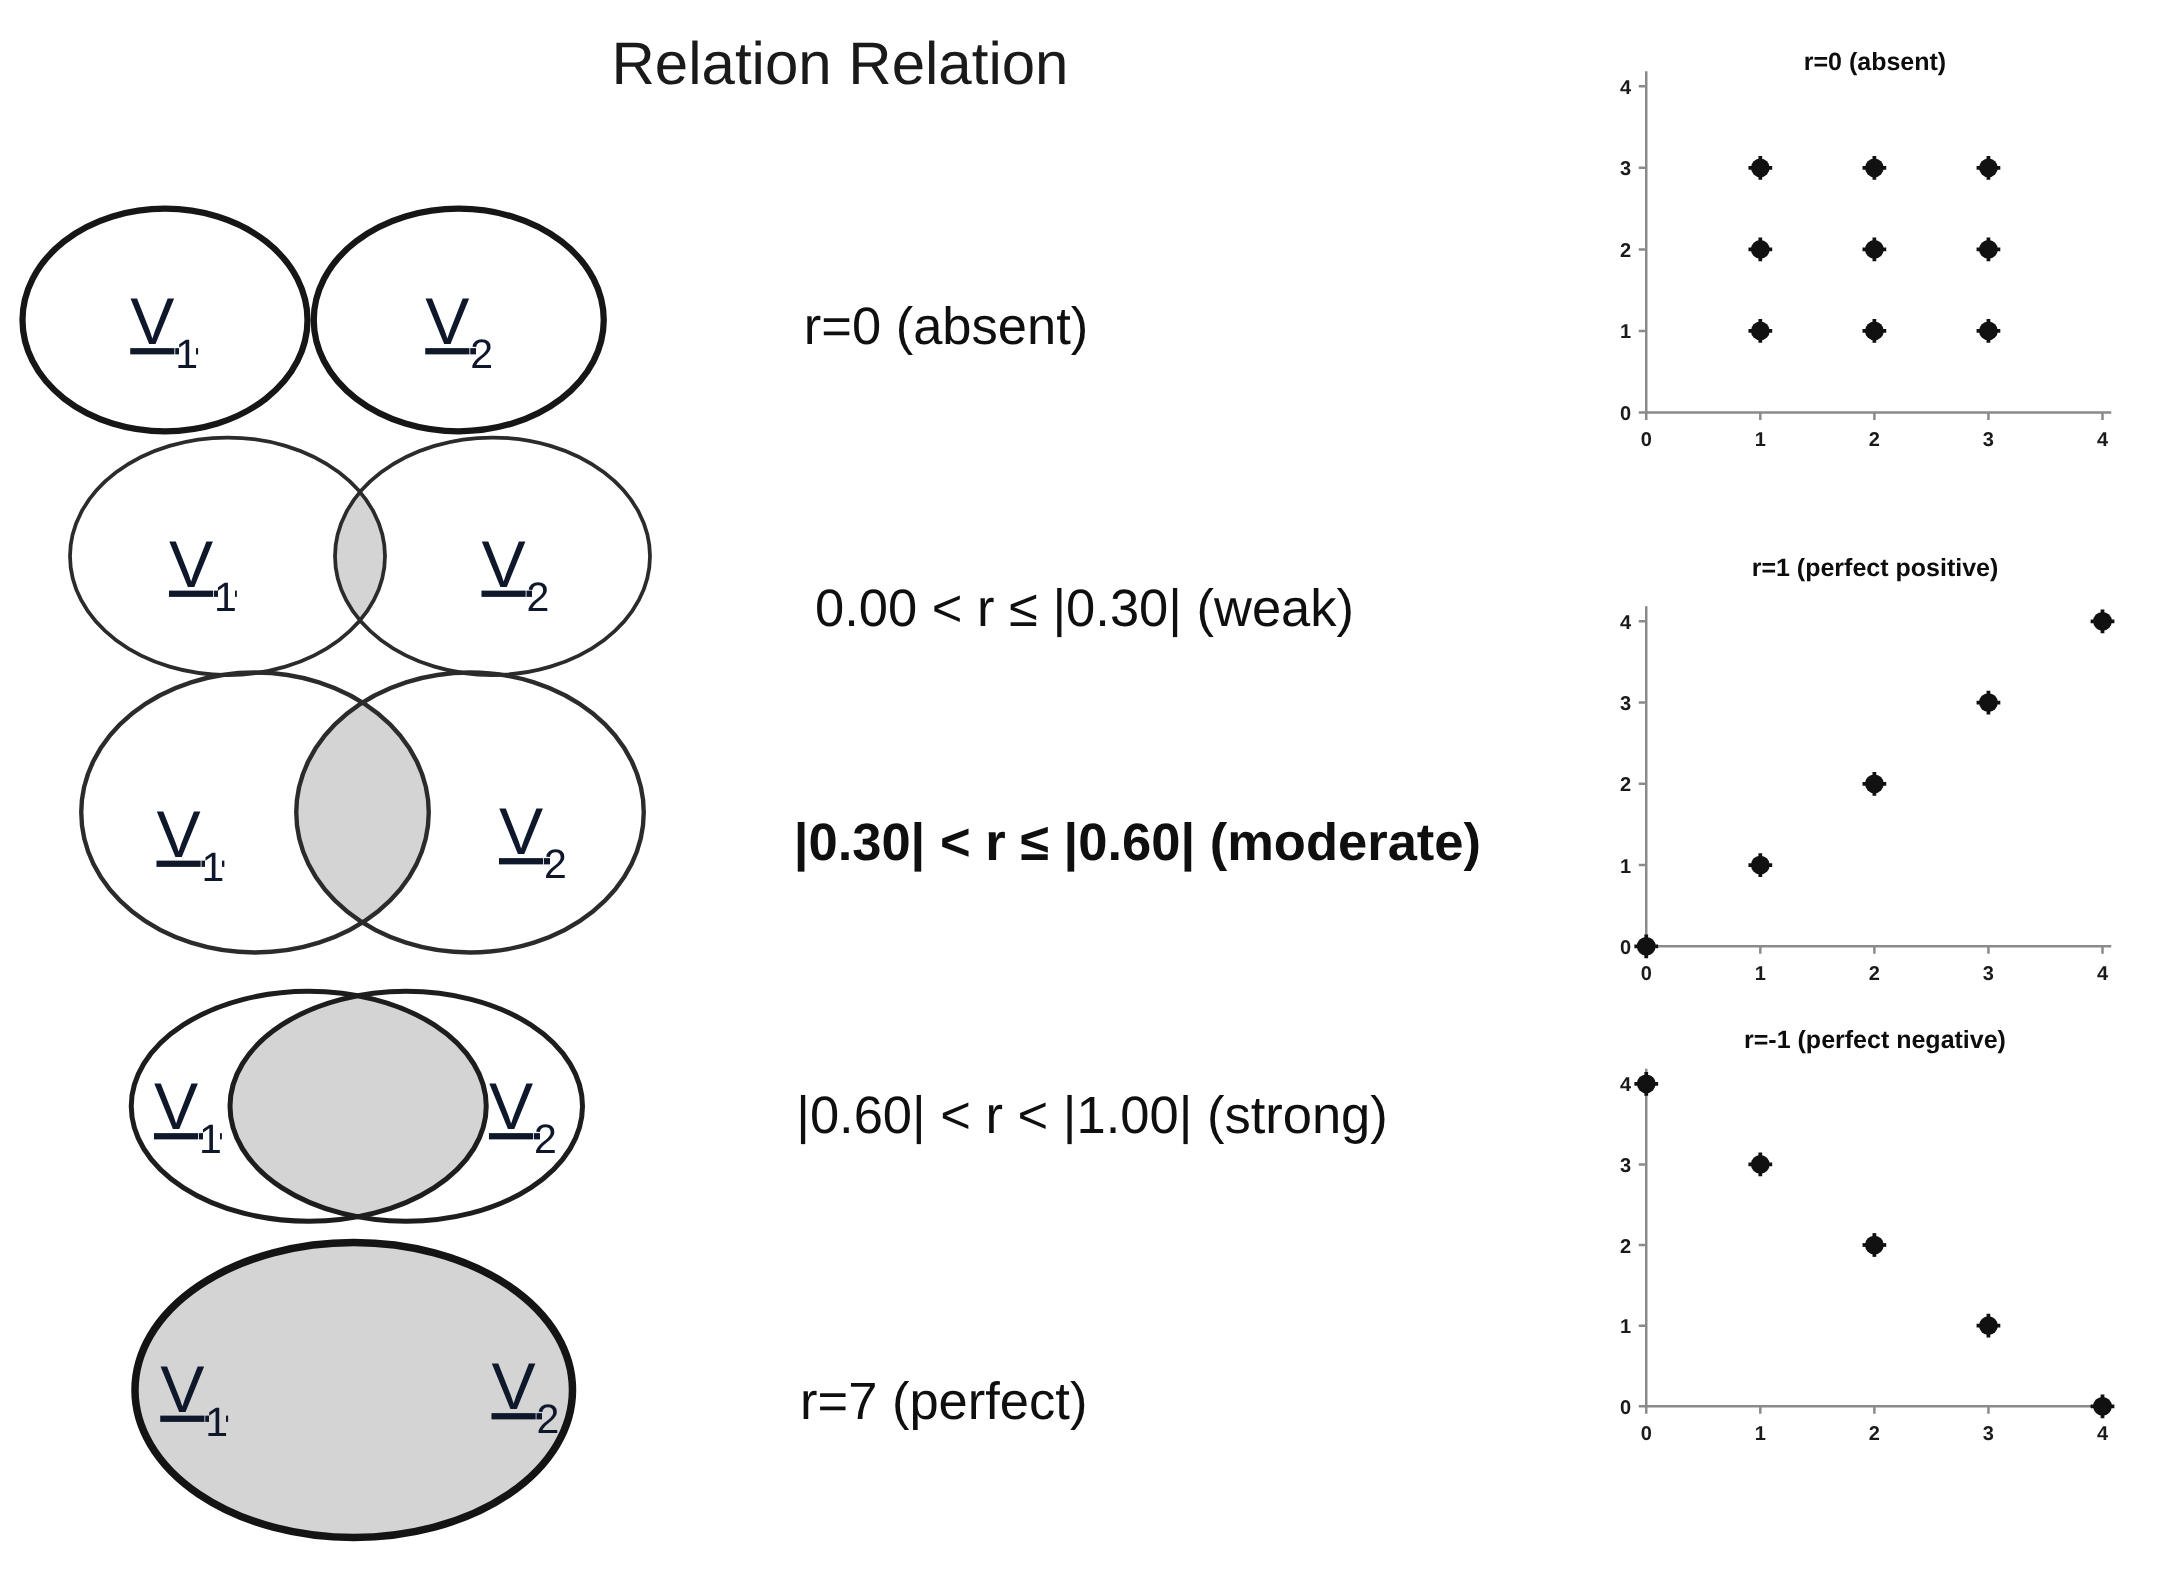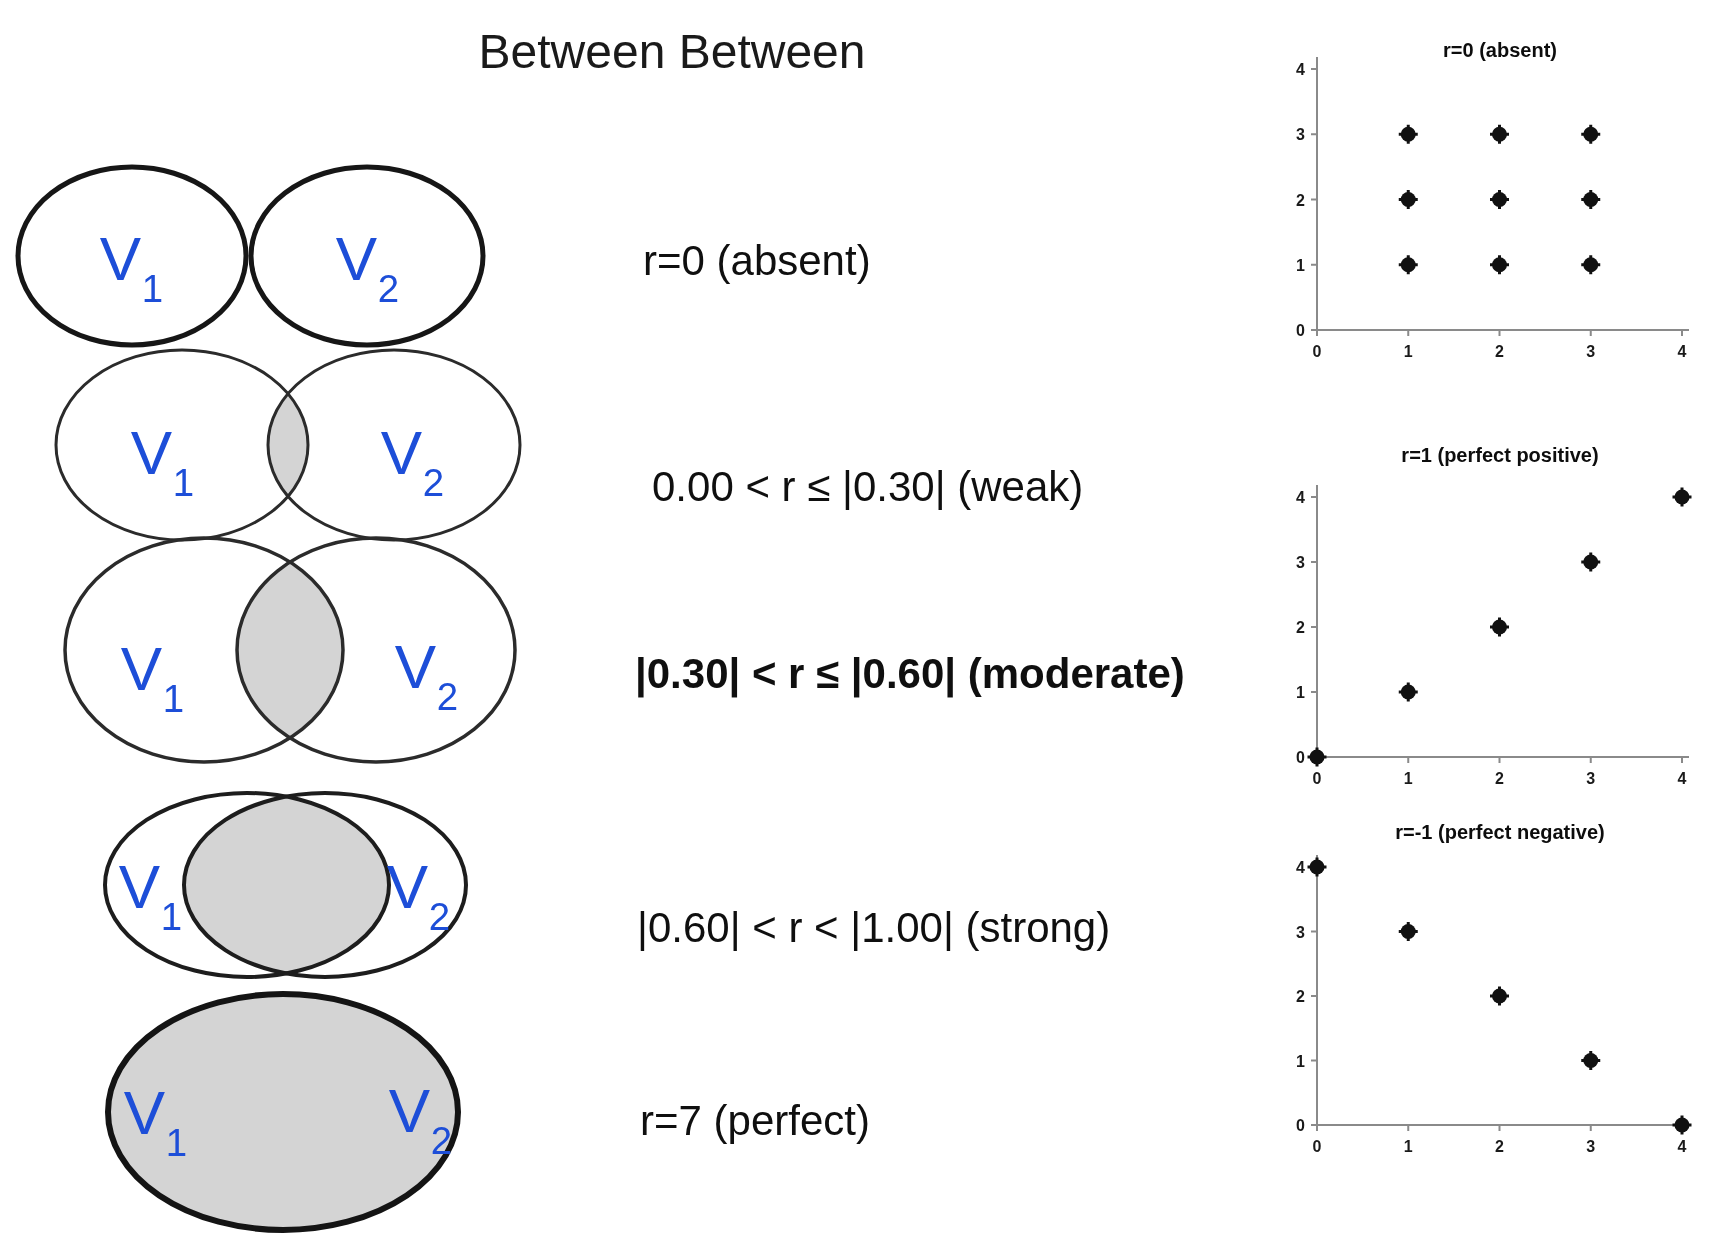--- a/index.html
+++ b/index.html
@@ -7,21 +7,21 @@
     position:relative;width:1728px;height:1258px;background:#ffffff;overflow:hidden;
     font-family:"Liberation Sans","DejaVu Sans",sans-serif;color:#111;
   }
   .main-title{
     position:absolute;left:272px;top:24px;width:800px;text-align:center;
     font-size:48px;line-height:55px;color:#1a1a1a;white-space:nowrap;
   }
   sub.vsub{font-size:62%;line-height:0;position:relative;top:0.22em;left:0.02em;}
   .venn-label{
     position:absolute;transform:translate(-50%,-50%);
-    font-size:62px;color:#1d4ed8;white-space:nowrap;
+    font-size:53px;color:#0f172a;white-space:nowrap;text-decoration:underline;
   }
   .rel-label{
     position:absolute;font-size:42px;color:#0f0f0f;white-space:nowrap;line-height:1.1;
   }
   .chart{position:absolute;left:1270px;width:440px;}
   .chart-title{
     position:absolute;left:0;top:0;width:460px;text-align:center;
     font-weight:bold;font-size:20px;color:#0d0d0d;white-space:nowrap;
   }
   .chart svg{position:absolute;left:0;top:0;}
@@ -29,21 +29,21 @@
     font-family:"Liberation Sans","DejaVu Sans",sans-serif;
     font-size:16px;font-weight:bold;fill:#1a1a1a;
   }
 </style>
 </head>
 <body>
 
 <div class="stage">
 
   <div class="main-title">
-    <div>Between Between</div>
+    <div>Relation Relation</div>
   </div>
 
   <svg width="560" height="1258" viewBox="0 0 560 1258" style="position:absolute;left:0;top:0;">
     <defs>
       <clipPath id="cp2">
           <ellipse cx="182" cy="445" rx="126" ry="95"></ellipse>
         </clipPath>
       <clipPath id="cp3">
           <ellipse cx="204" cy="650" rx="139" ry="112"></ellipse>
         </clipPath>
@@ -91,21 +91,21 @@
 
   <span class="venn-label" style="left:150px;top:886px;"><span>V</span><sub class="vsub">1</sub></span>
   <span class="venn-label" style="left:418px;top:886px;"><span>V</span><sub class="vsub">2</sub></span>
 
   <span class="venn-label" style="left:155px;top:1112px;"><span>V</span><sub class="vsub">1</sub></span>
   <span class="venn-label" style="left:420px;top:1110px;"><span>V</span><sub class="vsub">2</sub></span>
 
   <span class="rel-label" style="left:643px;top:238px;">r=0 (absent)</span>
   <span class="rel-label" style="left:652px;top:464px;">0.00 &lt; r ≤ |0.30| (weak)</span>
   <span class="rel-label" style="left:635px;top:651px;font-weight:bold;">|0.30| &lt; r ≤ |0.60| (moderate)</span>
-  <span class="rel-label" style="left:637px;top:869px;margin-top:36px;">|0.60| &lt; r &lt; |1.00| (strong)</span>
+  <span class="rel-label" style="left:637px;top:869px;">|0.60| &lt; r &lt; |1.00| (strong)</span>
   <span class="rel-label" style="left:640px;top:1098px;">r=7 (perfect)</span>
 
   <div class="chart" style="top:25px;height:345px;">
     <div class="chart-title" style="top:14px;">r=0 (absent)</div>
     <svg width="440" height="345">
         <line x1="47" y1="32" x2="47" y2="305" stroke="#8a8a8a" stroke-width="2"></line>
         <line x1="47" y1="305" x2="419" y2="305" stroke="#8a8a8a" stroke-width="2"></line>
         <line x1="41" y1="305" x2="47" y2="305" stroke="#8a8a8a" stroke-width="2"></line>
         <text x="35" y="311" text-anchor="end">0</text>
         <line x1="41" y1="239.75" x2="47" y2="239.75" stroke="#8a8a8a" stroke-width="2"></line>

